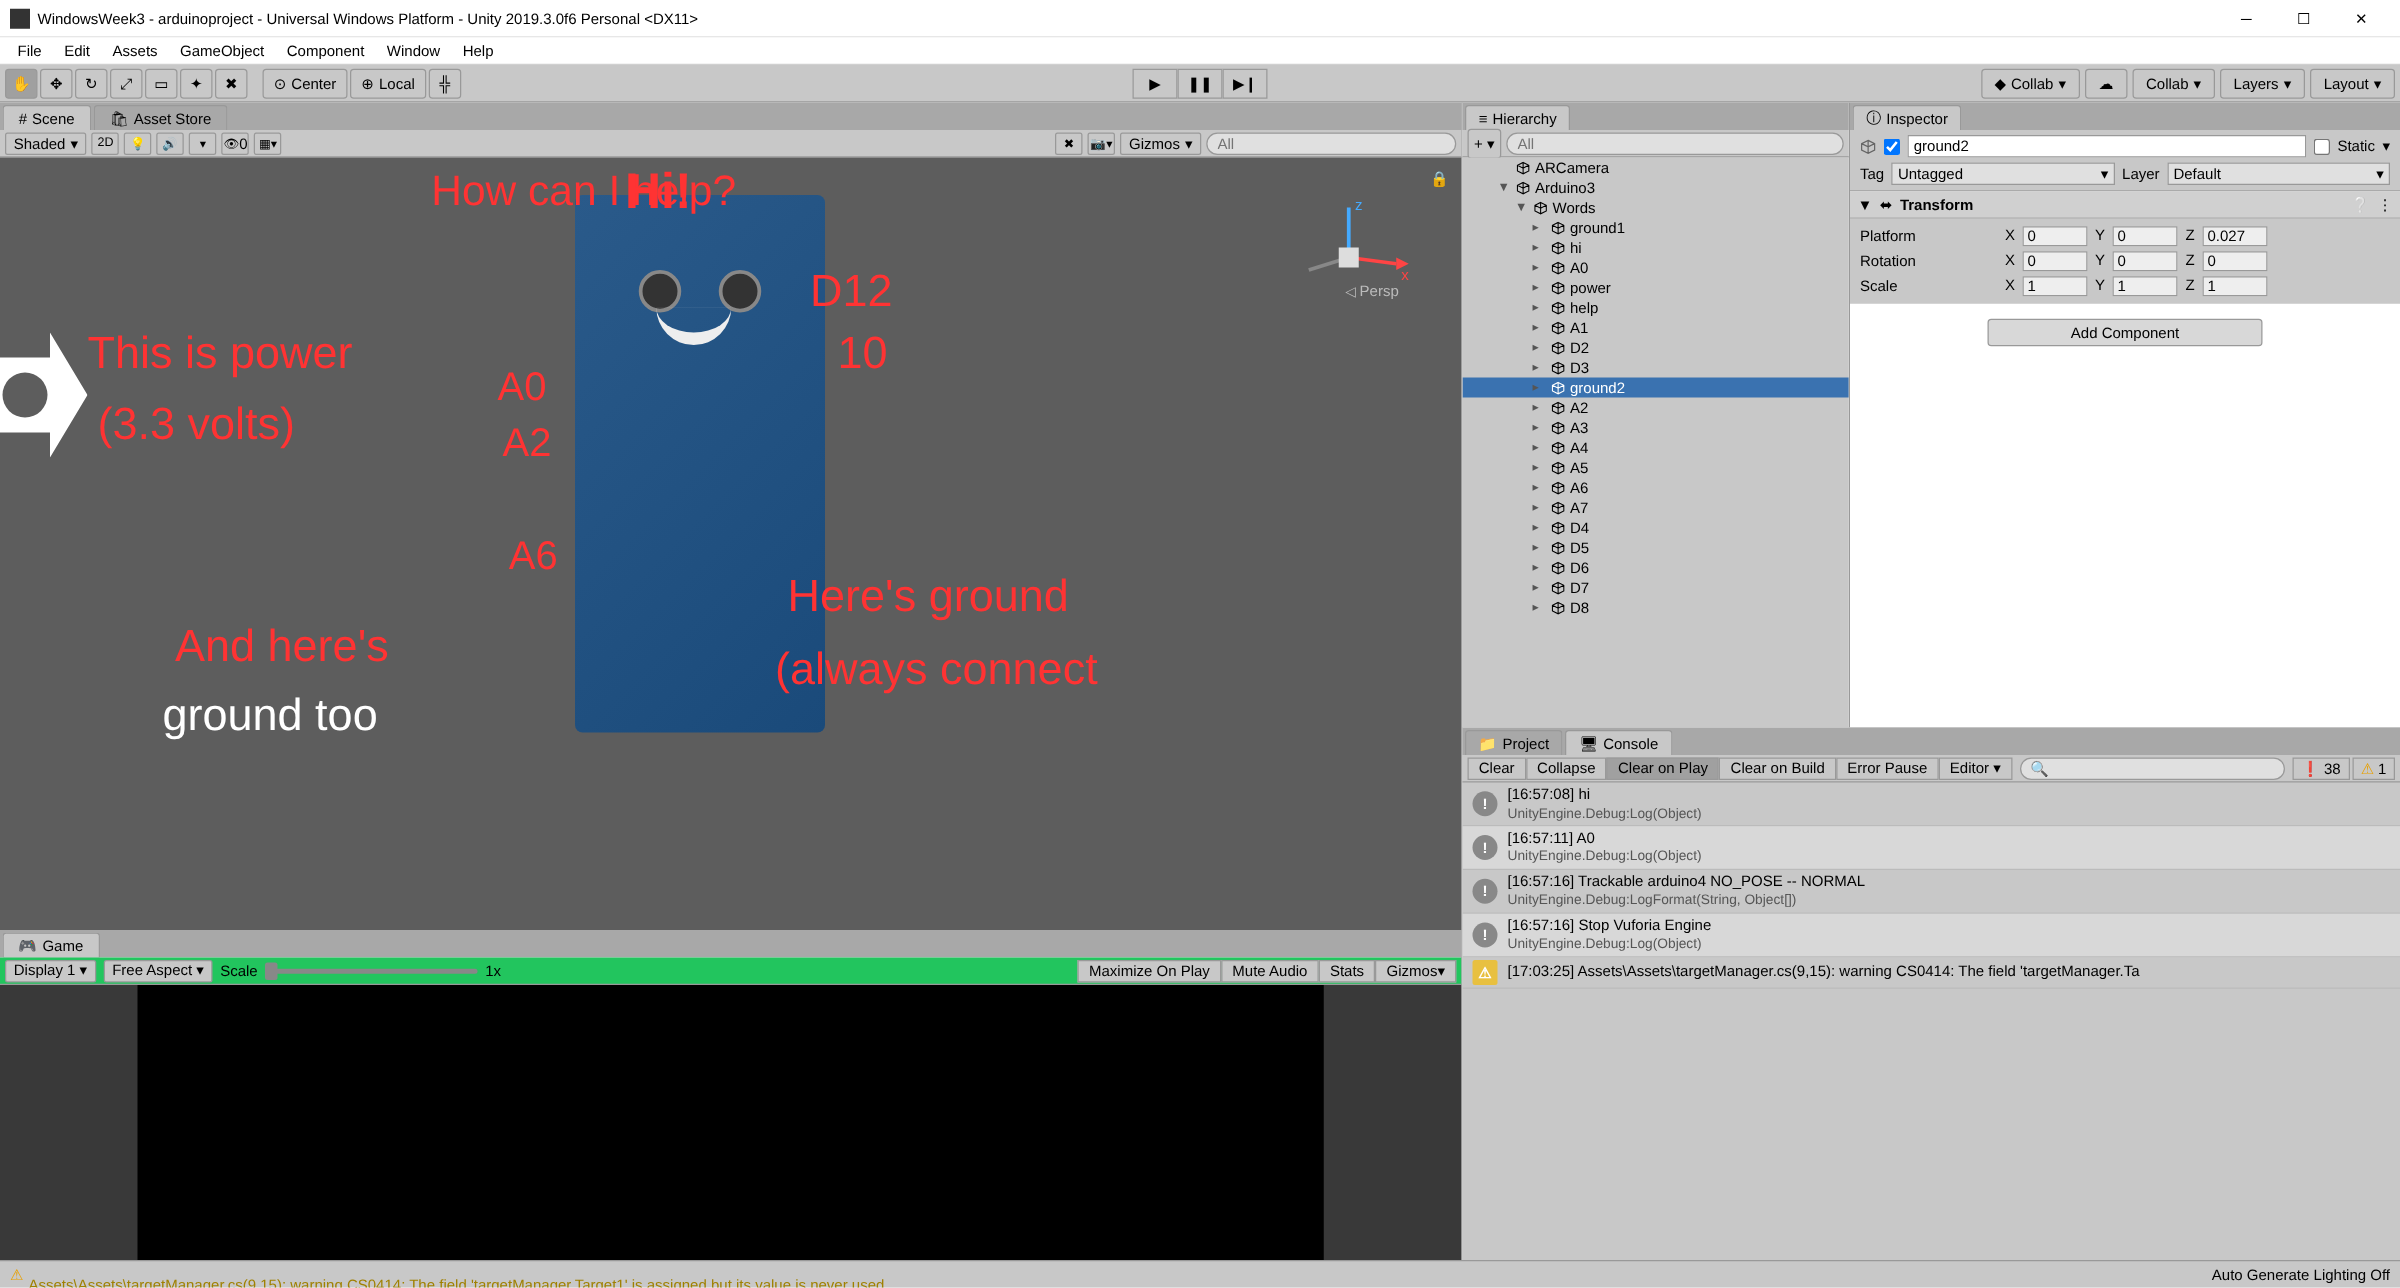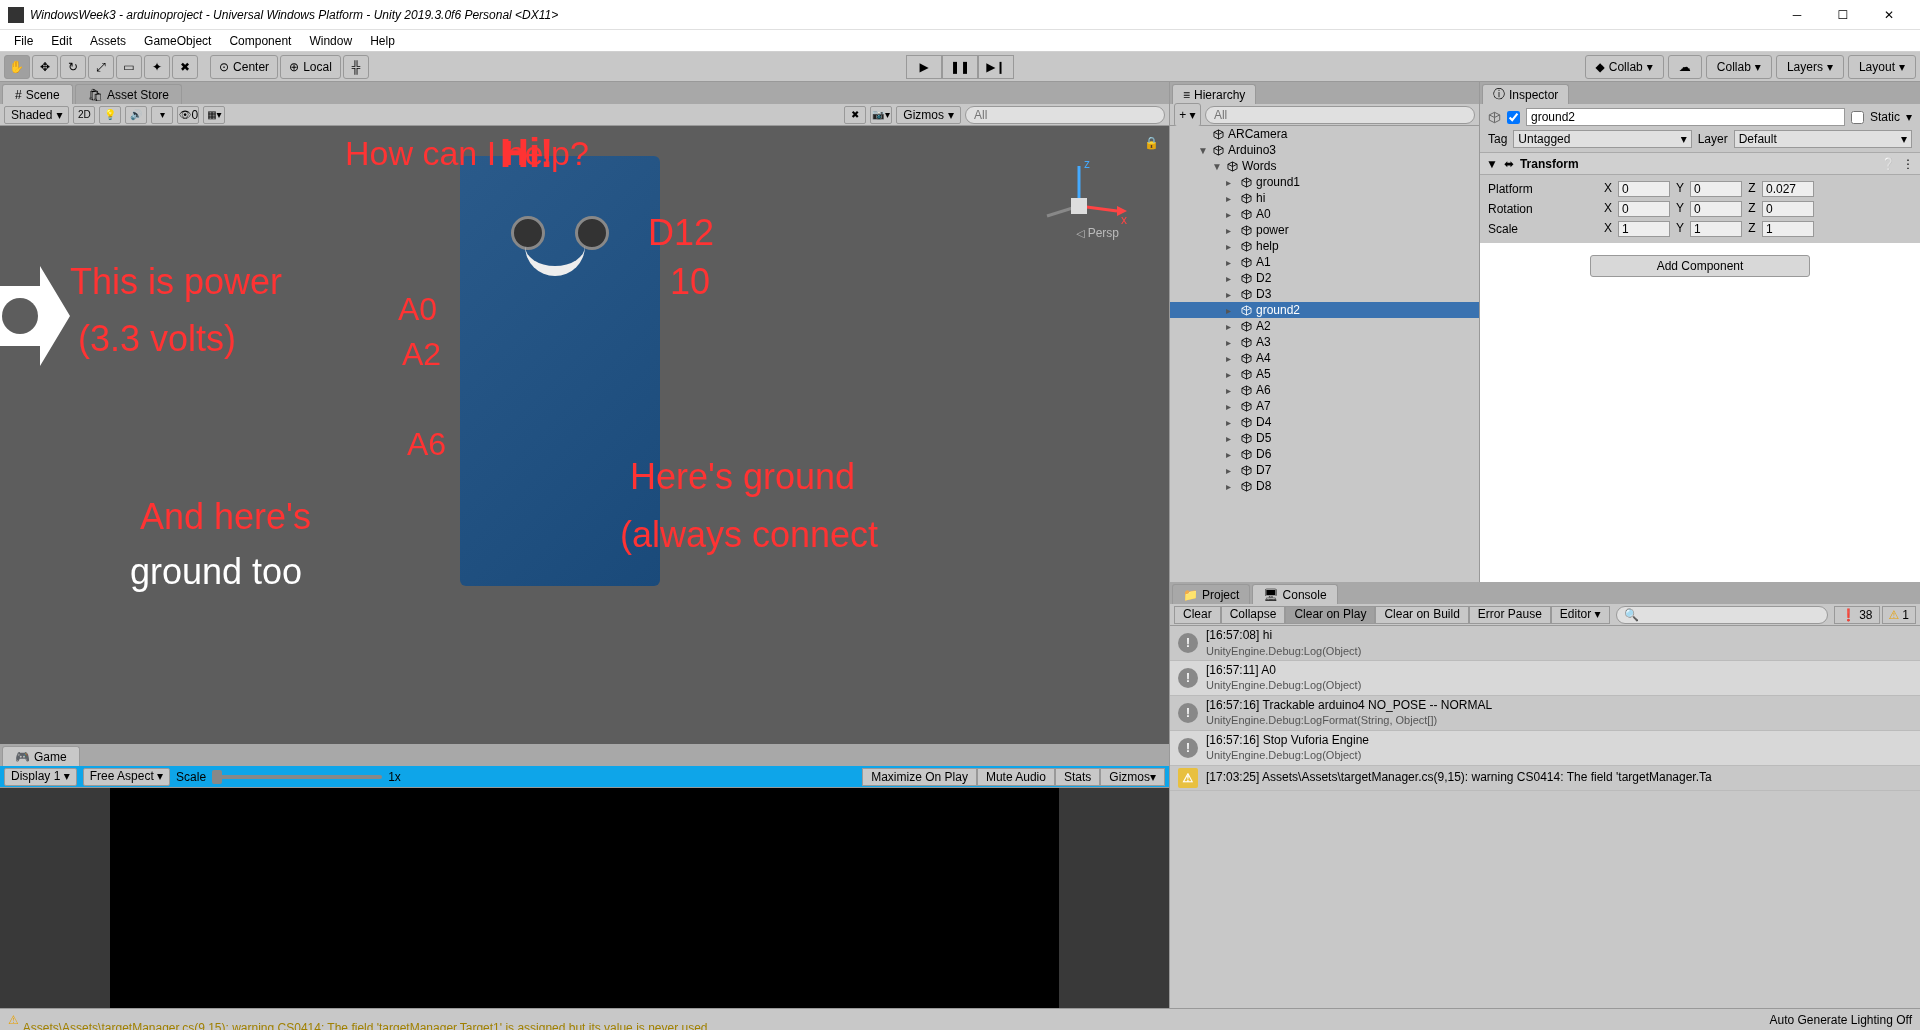--- a/index.html
+++ b/index.html
@@ -2,21 +2,21 @@
 <html><head>
 <meta charset="utf-8">
 <style>
 * { margin: 0; padding: 0; box-sizing: border-box; font-family: 'Segoe UI', Arial, sans-serif; font-size: 12px; }
 body { background: #c0c0c0; width: 1920px; height: 1030px; overflow: hidden; }
 
 .window { display: flex; flex-direction: column; height: 100%; background: #fff; }
 
 .titlebar { height: 30px; background: #fff; display: flex; align-items: center; padding: 0 8px; border-bottom: 1px solid #e0e0e0; }
 .titlebar-icon { width: 16px; height: 16px; background: #333; margin-right: 6px; }
-.titlebar-text { flex: 1; color: #000; font-style: italic; }
+.titlebar-text { flex: 1; color: #000; }
 .window-controls { display: flex; gap: 0; }
 .window-btn { width: 46px; height: 30px; display: flex; align-items: center; justify-content: center; cursor: pointer; }
 
 .menubar { height: 22px; background: #fff; display: flex; align-items: center; padding: 0 6px; gap: 2px; border-bottom: 1px solid #d0d0d0; }
 .menu-item { padding: 2px 8px; cursor: pointer; }
 
 .toolbar { height: 30px; background: #c8c8c8; border-bottom: 1px solid #999; display: flex; align-items: center; padding: 0 4px; gap: 2px; }
 .tool-btn { width: 26px; height: 24px; background: #c8c8c8; border: 1px solid #999; border-radius: 3px; display: flex; align-items: center; justify-content: center; cursor: pointer; }
 .tool-btn.active { background: #a0a0a0; }
 .tool-divider { width: 8px; }
@@ -47,21 +47,21 @@
 .eye { width: 34px; height: 34px; background: #333; border-radius: 50%; border: 3px solid #888; }
 .ar-text { position: absolute; color: #ff3333; font-size: 28px; font-weight: 400; white-space: nowrap; }
 .gizmo-axes { position: absolute; top: 30px; right: 40px; width: 100px; height: 100px; }
 .persp-label { position: absolute; top: 100px; right: 50px; color: #bbb; font-size: 11px; }
 .camera-icon { position: absolute; left: 0; top: 140px; width: 70px; height: 100px; }
 .smile { position: absolute; left: 525px; top: 120px; width: 60px; height: 30px; border-bottom: 10px solid #eee; border-radius: 0 0 60px 60px; }
 
 .game-tab-bar { height: 22px; background: #a8a8a8; display: flex; align-items: flex-end; }
 .game-tab { height: 20px; padding: 0 12px; background: #c8c8c8; border: 1px solid #999; border-bottom: none; border-radius: 3px 3px 0 0; display: flex; align-items: center; gap: 4px; margin-left: 2px; }
 
-.game-toolbar { height: 22px; background: #0ea5e9; border-bottom: 1px solid #999; display: flex; align-items: center; padding: 0 4px; gap: 6px; }
+.game-toolbar { height: 22px; background: #22c55e; border-bottom: 1px solid #999; display: flex; align-items: center; padding: 0 4px; gap: 6px; }
 .game-dd { padding: 0 6px; height: 18px; background: #c8c8c8; border: 1px solid #999; border-radius: 2px; }
 .scale-slider { display: flex; align-items: center; gap: 6px; }
 .slider-track { width: 170px; height: 4px; background: #888; border-radius: 2px; position: relative; }
 .slider-thumb { width: 10px; height: 14px; background: #888; border-radius: 2px; position: absolute; left: 0; top: -5px; }
 .game-right-btns { margin-left: auto; display: flex; gap: 0; }
 .game-right-btn { padding: 0 8px; height: 18px; border: 1px solid #999; background: #c8c8c8; display: flex; align-items: center; }
 
 .game-view { height: 220px; background: #393939; position: relative; }
 .game-black { position: absolute; left: 110px; top: 0; right: 110px; bottom: 0; background: #000; }
 

